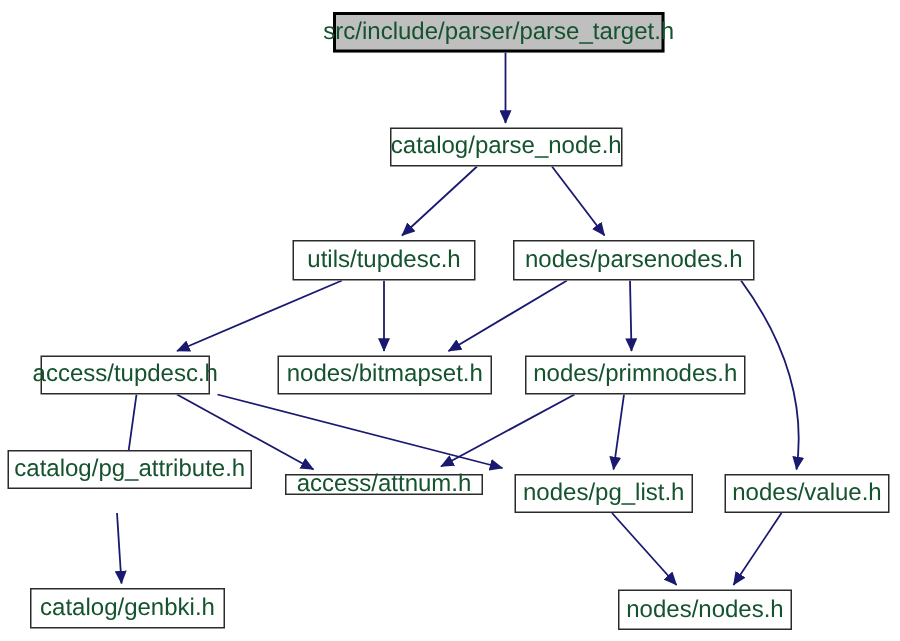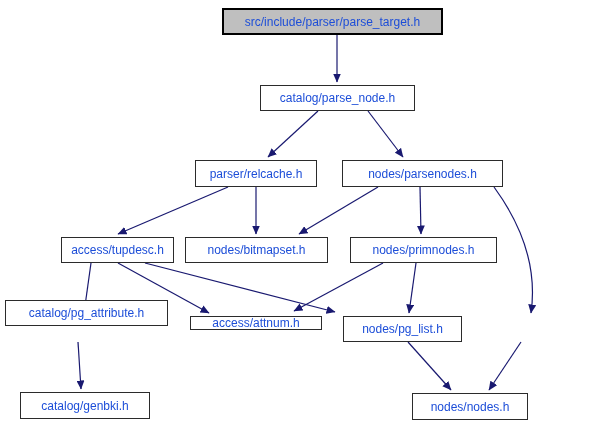--- a/index.html
+++ b/index.html
@@ -20,22 +20,22 @@
     left: 0;
     top: 0;
     width: 600px;
     height: 427px;
   }
   .node {
     position: absolute;
     box-sizing: border-box;
     background: #ffffff;
     border: 1px solid #2b2b2b;
-    color: #1d4ed8;
-    font-size: 12px;
+    color: #14532d;
+    font-size: 16px;
     text-align: center;
     white-space: nowrap;
     display: flex;
     align-items: center;
     justify-content: center;
     cursor: pointer;
     z-index: 2;
   }
   .node.highlight {
     background: #bfbfbf;
@@ -67,23 +67,24 @@
         <path d="M383,263 L294,311" fill="none" stroke="#191970" stroke-width="1.2" marker-end="url(#arrowhead)"></path>
         <path d="M416,263 L409,313" fill="none" stroke="#191970" stroke-width="1.2" marker-end="url(#arrowhead)"></path>
         <path d="M78,342 L81,389" fill="none" stroke="#191970" stroke-width="1.2" marker-end="url(#arrowhead)"></path>
         <path d="M408,342 L451,390" fill="none" stroke="#191970" stroke-width="1.2" marker-end="url(#arrowhead)"></path>
         <path d="M521,342 L489,390" fill="none" stroke="#191970" stroke-width="1.2" marker-end="url(#arrowhead)"></path>
       </g>
   </svg>
 
   <div class="node highlight" style="left: 222px; top: 8px; width: 221px; height: 27px;">src/include/parser/parse_target.h</div>
   <div class="node" style="left: 260px; top: 85px; width: 155px; height: 26px;">catalog/parse_node.h</div>
-  <div class="node" style="left: 195px; top: 160px; width: 122px; height: 27px;">parser/relcache.h</div>
+  <div class="node" style="left: 195px; top: 160px; width: 122px; height: 27px;">utils/tupdesc.h</div>
   <div class="node" style="left: 342px; top: 160px; width: 161px; height: 27px;">nodes/parsenodes.h</div>
-  <div class="node" style="left: 27px; top: 237px; width: 113px; height: 26px; margin-left: 34px;">access/tupdesc.h</div>
+  <div class="node" style="left: 27px; top: 237px; width: 113px; height: 26px;">access/tupdesc.h</div>
   <div class="node" style="left: 185px; top: 237px; width: 143px; height: 26px;">nodes/bitmapset.h</div>
   <div class="node" style="left: 350px; top: 237px; width: 147px; height: 26px;">nodes/primnodes.h</div>
   <div class="node" style="left: 5px; top: 300px; width: 163px; height: 26px;">catalog/pg_attribute.h</div>
   <div class="node" style="left: 190px; top: 316px; width: 132px; height: 14px;">access/attnum.h</div>
   <div class="node" style="left: 343px; top: 316px; width: 119px; height: 26px;">nodes/pg_list.h</div>
+  <div class="node" style="left: 483px; top: 316px; width: 110px; height: 26px;">nodes/value.h</div>
   <div class="node" style="left: 20px; top: 392px; width: 130px; height: 27px;">catalog/genbki.h</div>
   <div class="node" style="left: 412px; top: 393px; width: 116px; height: 27px;">nodes/nodes.h</div>
 </div>
 
 </body></html>

